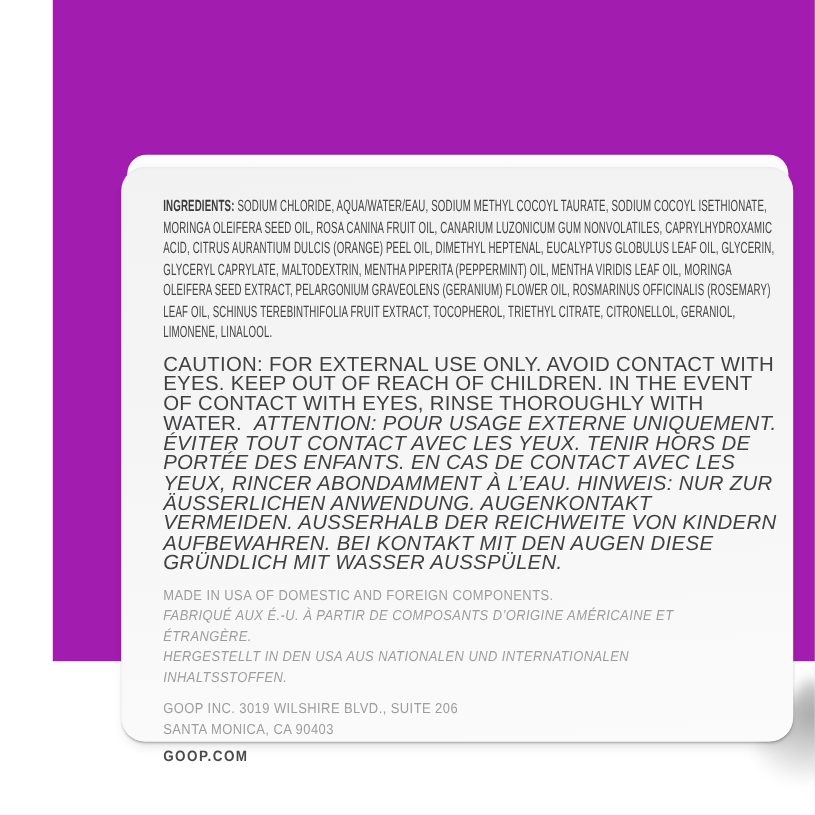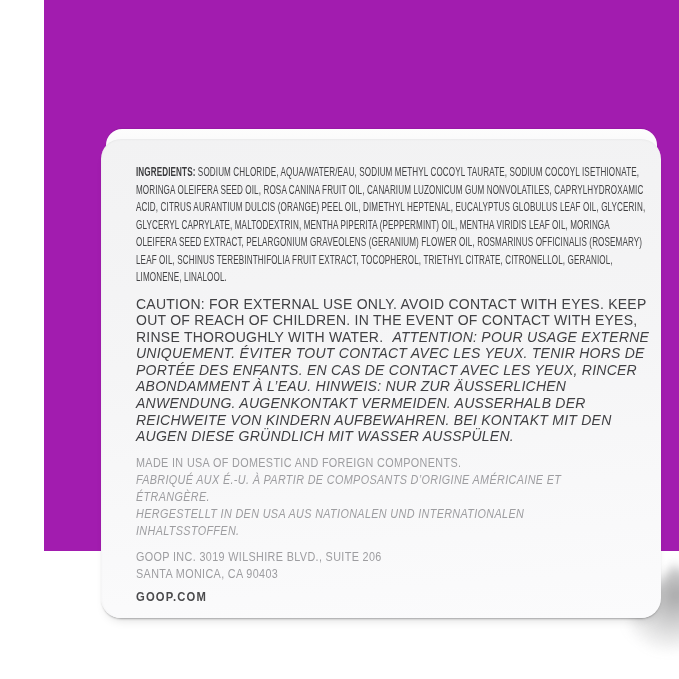--- a/index.html
+++ b/index.html
@@ -73,21 +73,21 @@
     font-size: 13.5px;
     line-height: 17.5px;
     letter-spacing: 0.2px;
     color: #434345;
     margin-bottom: 10px;
   }
   .ingredients strong { font-weight: 700; color: #3b3b3d; }
 
   .caution {
     width: 515px;
-    font-size: 14px;
+    font-size: 17px;
     line-height: 16.6px;
     letter-spacing: 0.25px;
     color: #414144;
     margin-bottom: 10px;
   }
 
   .lower {
     width: 520px;               
     transform: scaleX(0.90);
     transform-origin: 0 0;

